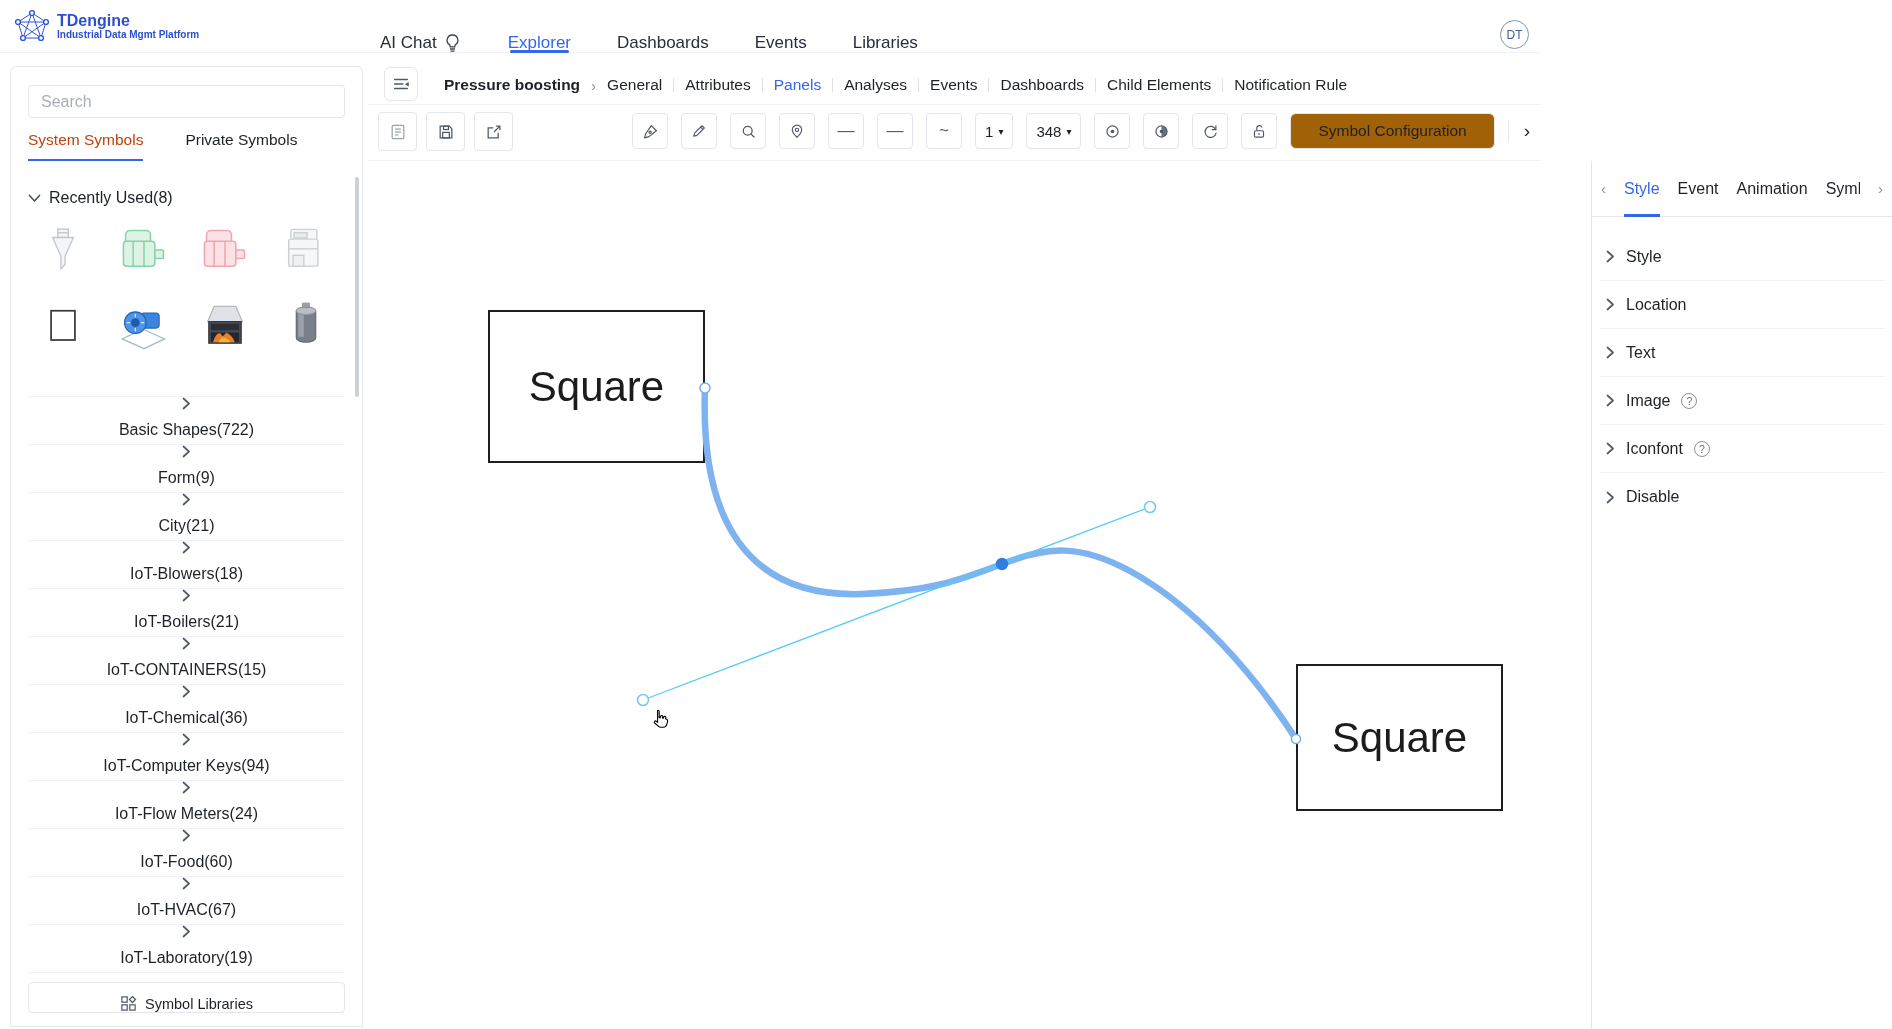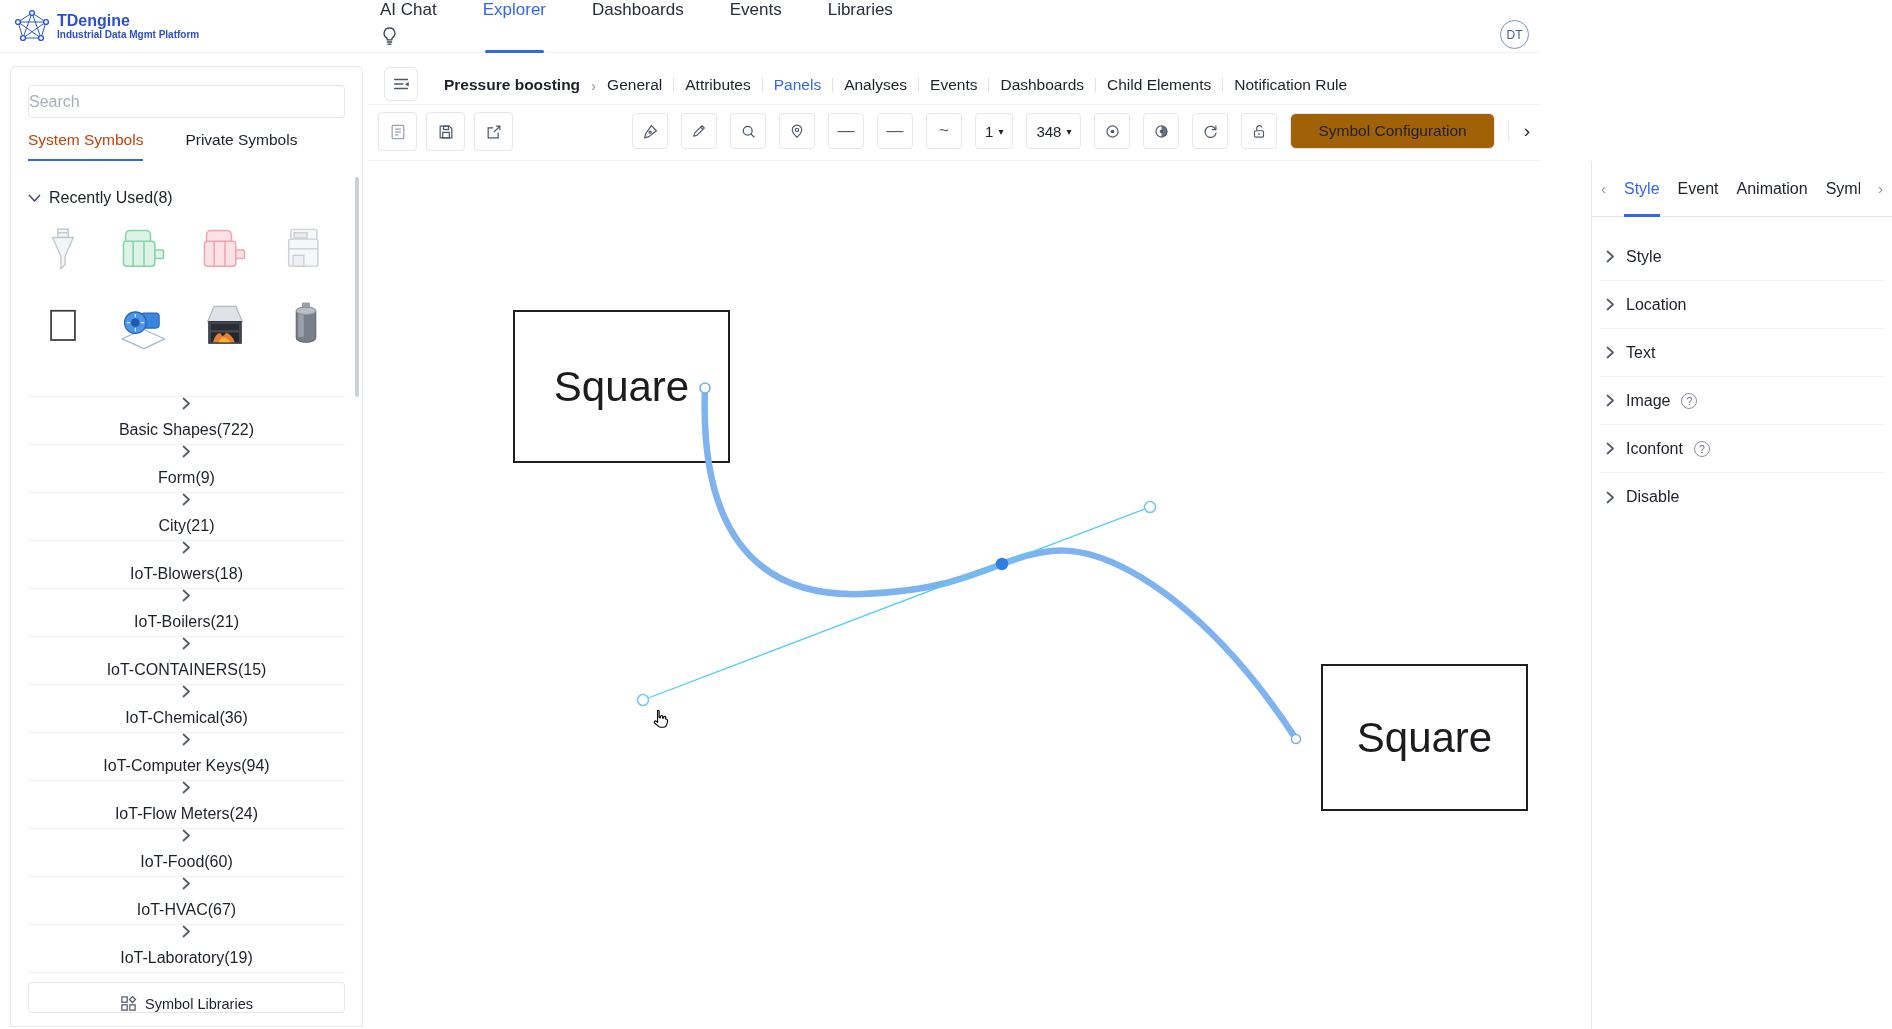--- a/index.html
+++ b/index.html
@@ -7,34 +7,34 @@
     font-family:"Liberation Sans","DejaVu Sans",sans-serif; color:#1d2129; }
   .app { position:relative; width:1540px; height:1029px; }
 
   
   .topnav { position:absolute; left:0; top:0; width:100%; height:53px; background:#fff;
     border-bottom:1px solid #f2f3f5; }
   .brand { position:absolute; left:14px; top:8px; display:flex; align-items:center; gap:7px; }
   .brand-name { font-size:16px; font-weight:bold; color:#2b4fd0; line-height:17px; }
   .brand-sub { font-size:10px; font-weight:bold; color:#2b4fd0; }
   .nav-items { position:absolute; left:380px; top:0; height:53px; display:flex; gap:46px; align-items:center; }
-  .nav-item { position:relative; height:53px; display:flex; align-items:flex-start; gap:6px;
-    font-size:17px; color:#272e3b; cursor:pointer;flex-direction:column; }
+  .nav-item { position:relative; height:53px; display:flex; align-items:flex-end; gap:6px;
+    font-size:17px; color:#272e3b; cursor:pointer; }
   .nav-item.active { color:#3467e8; }
   .nav-item.active::after { content:""; position:absolute; left:2px; right:2px; bottom:0;
     height:3px; background:#3467e8; border-radius:2px; }
   .avatar { position:absolute; right:11px; top:20px; width:29px; height:29px; border-radius:50%;
     border:1.5px solid #7d95b5; color:#3f5f93; font-size:12px; display:flex;
     align-items:center; justify-content:center; cursor:pointer; }
 
   
   .sidebar { position:absolute; left:10px; top:66px; width:353px; height:961px;
     border:1px solid #e5e6eb; border-radius:6px 6px 0 0; background:#fff; }
   .search { position:absolute; left:17px; right:17px; top:18px; height:33px;
-    border:1px solid #e5e6eb; border-radius:4px; padding:0 0; font-size:16px;
+    border:1px solid #e5e6eb; border-radius:4px; padding:0 12px; font-size:16px;
     color:#1d2129; outline:none; font-family:inherit; }
   .search::placeholder { color:#a9aeb8; }
   .sb-tabs { position:absolute; left:17px; top:64px; display:flex; gap:42px; }
   .sb-tab { position:relative; font-size:15.5px; padding-bottom:12px; cursor:pointer; color:#1d2129; }
   .sb-tab.active { color:#c2410c; }
   .sb-tab.active::after { content:""; position:absolute; left:0; right:0; bottom:0; height:2.5px; background:#3467e8; }
   .recent-header { position:absolute; left:17px; top:122px; display:flex; align-items:center; gap:8px;
     font-size:16px; color:#1d2129; cursor:pointer; }
   .sym-grid { position:absolute; left:12px; right:16px; top:156px; display:grid;
     grid-template-columns:repeat(4,1fr); row-gap:20px; justify-items:center; }
@@ -76,21 +76,21 @@
     color:#1d2129; cursor:pointer; padding:0 9px; }
   .tb-caret { font-size:10px; color:#1d2129; }
   .config-btn { height:36px; padding:0 27px; border:1px solid #e5e6eb; border-radius:6px;
     background:#a16207; font-size:15.5px; color:#1d2129; cursor:pointer; font-family:inherit; }
   .tb-divider { width:1px; height:22px; background:#e5e6eb; }
   .panel-expand { font-size:19px; color:#1d2129; cursor:pointer; padding:0 2px; }
 
   
   .canvas { position:absolute; left:368px; top:161px; width:1223px; height:868px; background:#fff; overflow:hidden; }
   .node { position:absolute; border:2.5px solid #1f1f1f; background:#fff; display:flex;
-    align-items:center; justify-content:center; font-size:42px; color:#1c1c1e; cursor:pointer;margin-left:25px; }
+    align-items:center; justify-content:center; font-size:42px; color:#1c1c1e; cursor:pointer; }
   .node1 { left:120px; top:149px; width:217px; height:153px; }
   .node2 { left:928px; top:503px; width:207px; height:147px; }
   .canvas-svg { position:absolute; left:0; top:0; }
 
   
   .rpanel { position:absolute; left:1591px; top:161px; width:301px; height:868px;
     border-left:1px solid #e5e6eb; background:#fff; }
   .rp-tabs { position:absolute; left:0; right:0; top:0; height:56px; display:flex;
     align-items:center; gap:18px; padding:0 9px; border-bottom:1px solid #e5e6eb; }
   .rp-tab { position:relative; font-size:16px; color:#1d2129; height:56px; display:flex;

